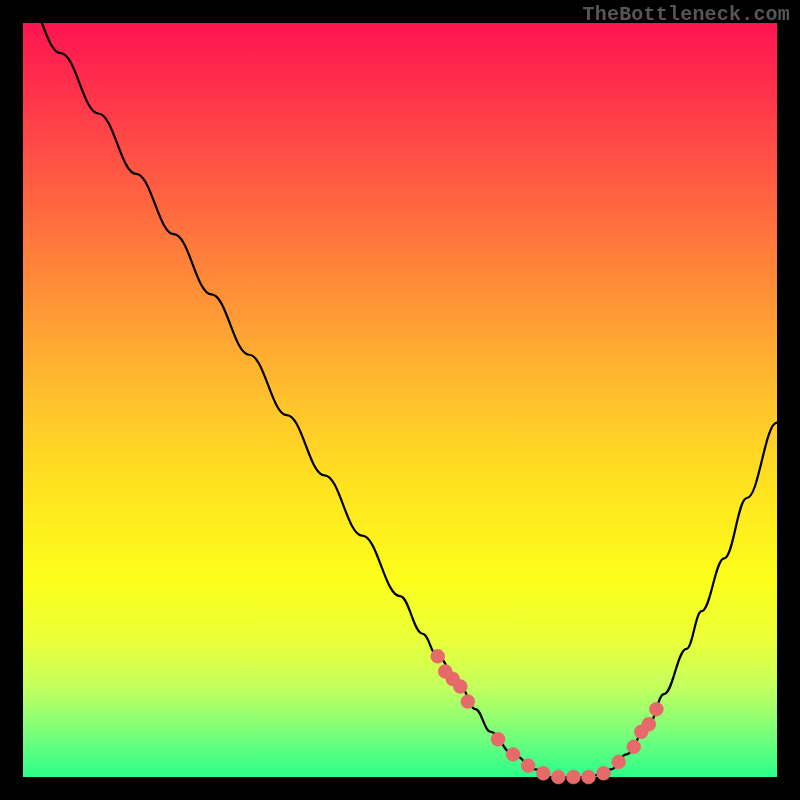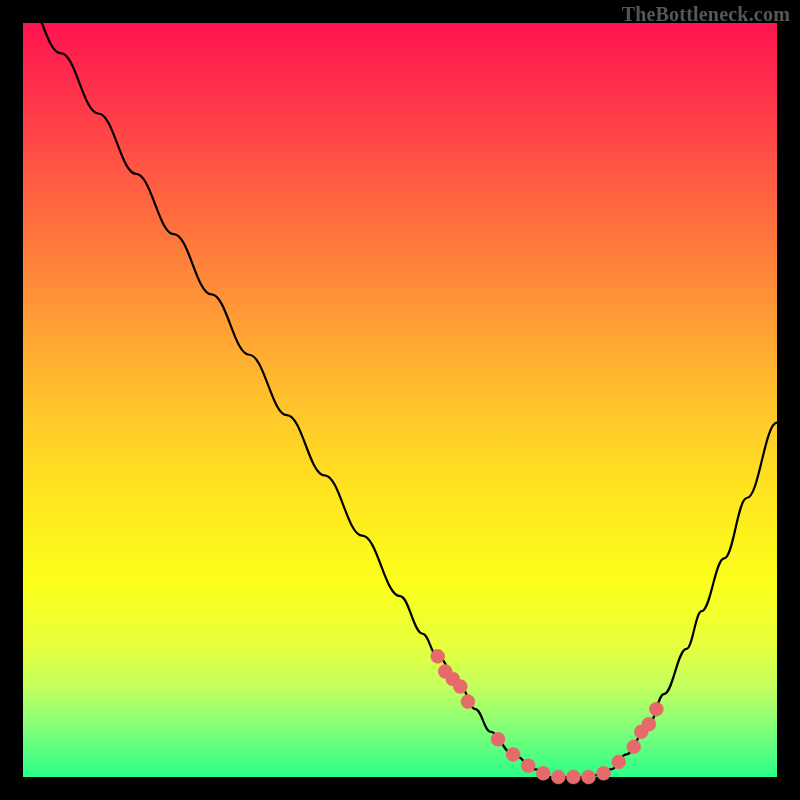--- a/index.html
+++ b/index.html
@@ -20,21 +20,21 @@
       #fcff1a 74%,
       #eaff3a 82%,
       #c4ff5e 88%,
       #7cff7a 94%,
       #2aff8a 100%);
   }
   .watermark {
     position: absolute;
     top: 3px;
     right: 10px;
-    font-family: Liberation Serif, serif;
+    font-family: Liberation Mono, monospace;
     font-size: 20px;
     font-weight: bold;
     color: #565656;
     letter-spacing: 0.2px;
   }
   svg.plot {
     position: absolute;
     left: 0; top: 0;
     width: 754px;
     height: 754px;

